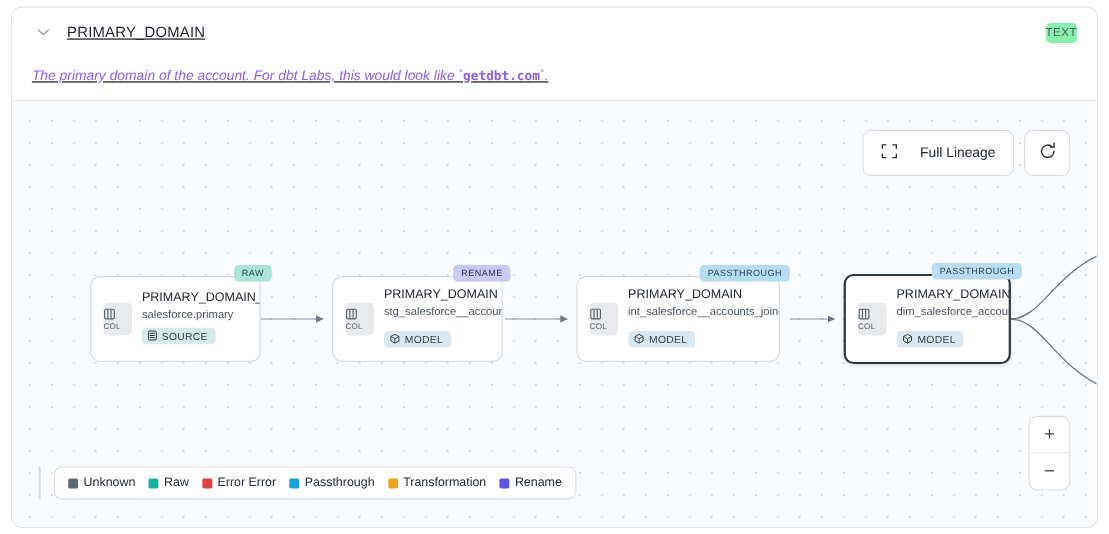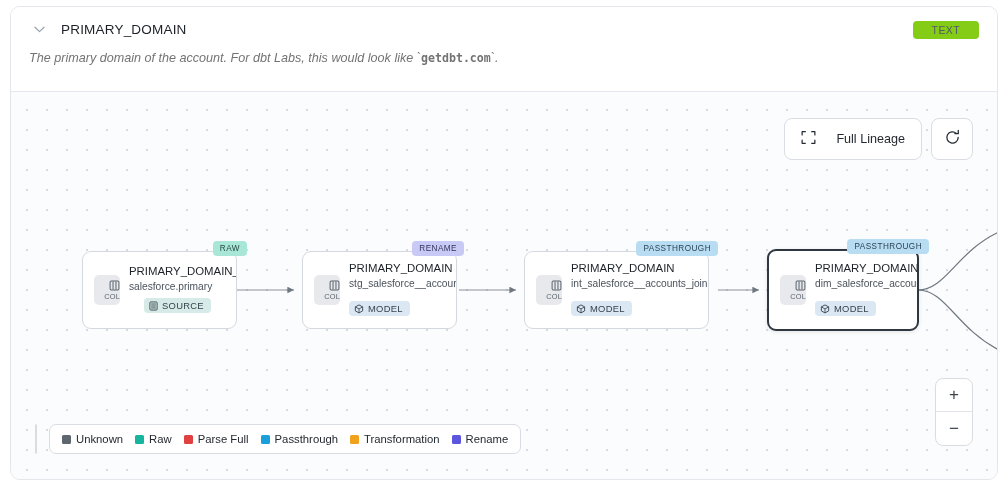--- a/index.html
+++ b/index.html
@@ -11,20 +11,21 @@
   }
 
   .panel {
     position: absolute;
     left: 10px; top: 6px;
     width: 988px; height: 474px;
     background: #ffffff;
     border: 1px solid #e3e6ea;
     border-radius: 10px;
     overflow: hidden;
+    text-decoration: underline;
   }
 
   
   .header {
     position: relative;
     height: 84px;
     padding: 10px 18px 0 18px;
     background: #fff;
   }
   .title-row { display: flex; align-items: center; height: 24px; }
@@ -32,27 +33,27 @@
     width: 20px; height: 20px;
     display: flex; align-items: center; justify-content: center;
     margin-right: 12px; color: #9aa2ab;
   }
   .chevron-btn svg { display: block; }
   .col-title {
     font-size: 13.5px; color: #1d2229; letter-spacing: .2px;
   }
   .text-badge {
     position: absolute; right: 18px; top: 14px;
-    background: #84cc16; color: #525a63;
+    background: #86efac; color: #525a63;
     font-size: 10.5px; letter-spacing: .4px;
-    padding: 3px 19px; border-radius: 4px;
+    padding: 3px 0; border-radius: 4px;
   }
   .desc {
-    margin-top: 9px;
-    font-size: 12.6px; font-style: italic; color: #737373;
+    margin-top: 20px;
+    font-size: 12.6px; font-style: italic; color: #8b5cf6;
     line-height: 16px;
   }
   .desc code {
     font-family: "DejaVu Sans Mono", monospace;
     font-style: normal; font-weight: bold; font-size: 11.6px;
   }
   .inherited {
     margin-top: 8px;
     font-size: 12.3px; font-style: italic; color: #3d444c;
     line-height: 16px;
@@ -87,33 +88,33 @@
   .node.selected {
     border: 2px solid #2f3740;
     box-shadow: 0 1px 4px rgba(0,0,0,.10);
   }
   .node-col {
     width: 26px; height: 30px;
     margin-left: 11px;
     background: #e7e9ec;
     border-radius: 5px;
     display: flex; flex-direction: column;
-    align-items: flex-end; justify-content: center;
+    align-items: flex-start; justify-content: center;
     color: #5c646e; flex: none;
   }
   .node-col .lbl { font-size: 7.4px; letter-spacing: .2px; margin-top: 1px; }
   .node-body { margin-left: 9px; padding-right: 6px; overflow: hidden; }
   .node-name { font-size: 11.4px; color: #1d2229; white-space: nowrap; }
   .node-sub { font-size: 10.2px; color: #4a525b; margin-top: 4px; white-space: nowrap; }
   .node-kind {
     display: inline-flex; align-items: center; gap: 4px;
     margin-top: 6px; padding: 2px 7px 2px 5px;
     border-radius: 4px; font-size: 9.4px; letter-spacing: .3px;
   }
-  .kind-source { background: #d6eae8; color: #35434a; margin-left: 15px; }
+  .kind-source { background: #d6eae8; color: #35434a; }
   .kind-model  { background: #dbe8f4; color: #35434a; margin-top: 12px; }
 
   .node-tag {
     position: absolute;
     top: -11px;
     font-size: 8.2px; letter-spacing: .45px;
     padding: 3px 7px; border-radius: 4px;
     white-space: nowrap;
   }
   .tag-raw         { background: #a8e6d7; color: #2a4a44; }
@@ -342,21 +343,21 @@
         <span class="legend-item">
           <span class="sw" style="background:#5e666f"></span>
           <span>Unknown</span>
         </span>
         <span class="legend-item">
           <span class="sw" style="background:#17b5a0"></span>
           <span>Raw</span>
         </span>
         <span class="legend-item">
           <span class="sw" style="background:#e04040"></span>
-          <span>Parse Full</span>
+          <span>Error Error</span>
         </span>
         <span class="legend-item">
           <span class="sw" style="background:#1a9fdb"></span>
           <span>Passthrough</span>
         </span>
         <span class="legend-item">
           <span class="sw" style="background:#f0a21c"></span>
           <span>Transformation</span>
         </span>
         <span class="legend-item">

